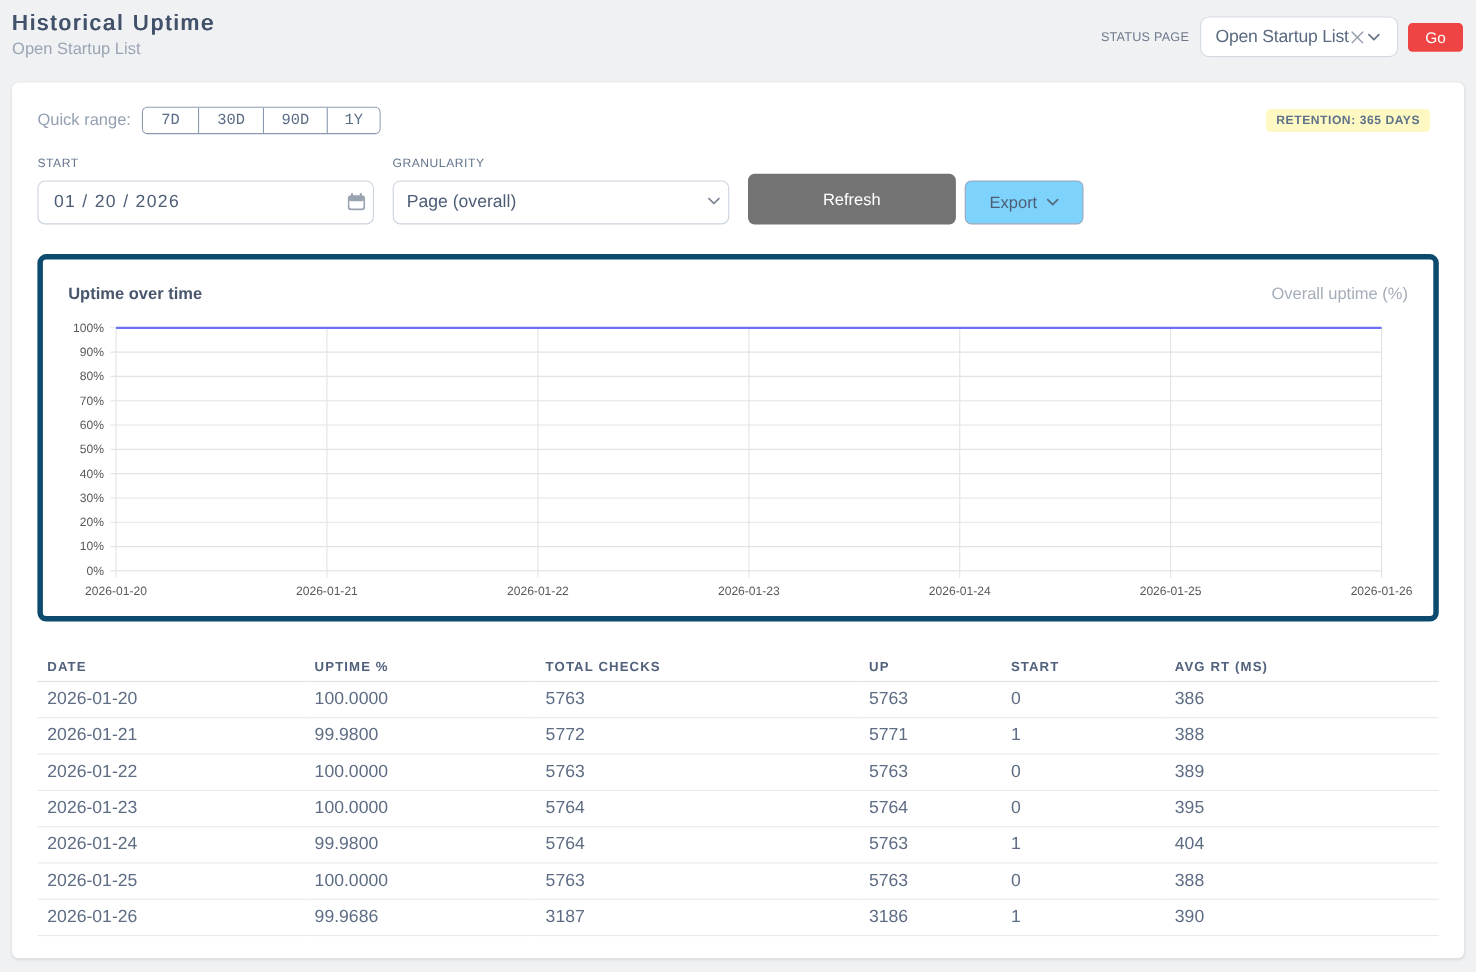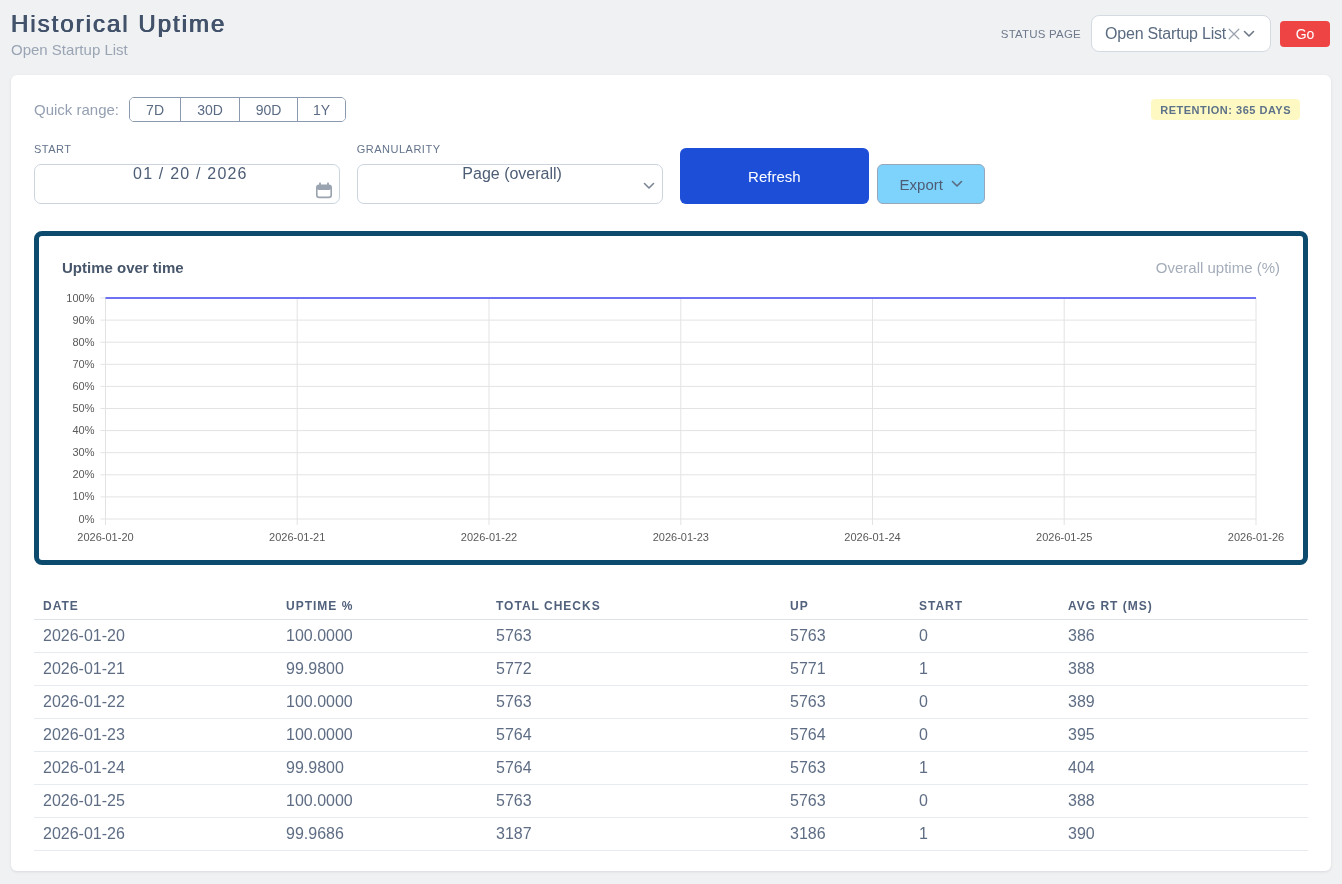--- a/index.html
+++ b/index.html
@@ -6,21 +6,21 @@
 html,body { width:1342px; height:884px; overflow:hidden; }
 body {
   background:#f0f1f3;
   font-family:"Liberation Sans", sans-serif;
   position:relative;
 }
 .topbar {
   position:absolute; left:11px; top:10px; right:12px;
   display:flex; justify-content:space-between; align-items:flex-start;
 }
-h1 { font-size:24px; font-weight:400; color:#42526a; letter-spacing:2px; text-shadow:0.45px 0 0 #42526a, -0.45px 0 0 #42526a; }
+h1 { font-size:20px; font-weight:400; color:#42526a; letter-spacing:2px; text-shadow:0.45px 0 0 #42526a, -0.45px 0 0 #42526a; }
 .sub { font-size:15px; color:#9aa5b4; margin-top:3px; }
 .tright { display:flex; align-items:center; margin-top:5px; }
 .splabel { font-size:11.5px; color:#6e7a8c; letter-spacing:0.2px; font-weight:400; margin-right:10px; }
 .spselect {
   width:180px; height:37px; background:#fff; border:1px solid #d4dae2; border-radius:8px;
   display:flex; align-items:center; padding:0 15px 0 13px; margin-right:9px;
 }
 .spselect .txt { font-size:16px; color:#5a6a80; white-space:nowrap; }
 .spselect .txt { letter-spacing:-0.2px; }
 .spselect .chev { margin-left:auto; }
@@ -32,38 +32,38 @@
   position:absolute; left:11px; top:75px; width:1320px; height:796px;
   background:#fff; border-radius:6px; box-shadow:0 1px 3px rgba(20,30,50,0.10);
   padding:22px 23px;
 }
 .row1 { display:flex; align-items:center; justify-content:space-between; height:25px; }
 .qr { display:flex; align-items:center; }
 .qr .lbl { font-size:15px; color:#94a0b1; margin-right:10px; }
 .seg { display:flex; border:1px solid #8a99ae; border-radius:5px; overflow:hidden; height:25px; }
 .seg .s {
   background:#fff; border:none; border-left:1px solid #8a99ae; color:#5a6b84;
-  font-size:14px; font-family:Liberation Sans, sans-serif; display:flex; align-items:center; justify-content:center;
+  font-size:14px; font-family:Liberation Mono, monospace; display:flex; align-items:center; justify-content:center;
 }
 .seg .s:first-child { border-left:none; }
 .s1{width:50px}.s2{width:59px}.s3{width:58px}.s4{width:48px}
 .badge {
   background:#fef9c3; border-radius:4px; height:21px; padding:0 9px; margin-right:8px;
   display:flex; align-items:center; font-size:11px; font-weight:700; letter-spacing:0.5px; color:#5d7189;
 }
 .controls { display:grid; grid-template-columns:1fr 1fr 1fr 1fr; column-gap:17px; margin-top:21px; }
 .field label { display:block; font-size:11px; color:#64748b; letter-spacing:0.5px; font-weight:400; margin-bottom:9px; }
 .inputbox {
   height:40px; border:1px solid #ccd4de; border-radius:7px; background:#fff;
-  display:flex; align-items:center; padding:0 7px 0 14px; font-size:16px; color:#4d5d75;flex-direction:column;
+  display:flex; align-items:center; padding:0 7px 0 14px; font-size:16px; color:#4d5d75;
 }
 .inputbox .ico { margin-left:auto; position:relative; top:-1px; }
 .btncol { display:flex; align-items:flex-end; gap:8px; }
 .refresh {
-  flex:1; height:56px; background:#1d4ed8; color:#fff; border:none; border-radius:6px;
+  flex:1; height:46px; background:#737373; color:#fff; border:none; border-radius:6px;
   font-size:15px; font-family:inherit;
 }
 .export {
   width:108px; height:40px; background:#7dd3fc; border:1px solid #98a6ba; border-radius:6px;
   color:#4d5d75; font-size:15px; font-family:inherit;
   display:flex; align-items:center; justify-content:center; gap:8px;
 }
 .chartcard {
   margin-top:27px; border:5px solid #0c4a6e; border-radius:8px; height:334px; position:relative;
 }

